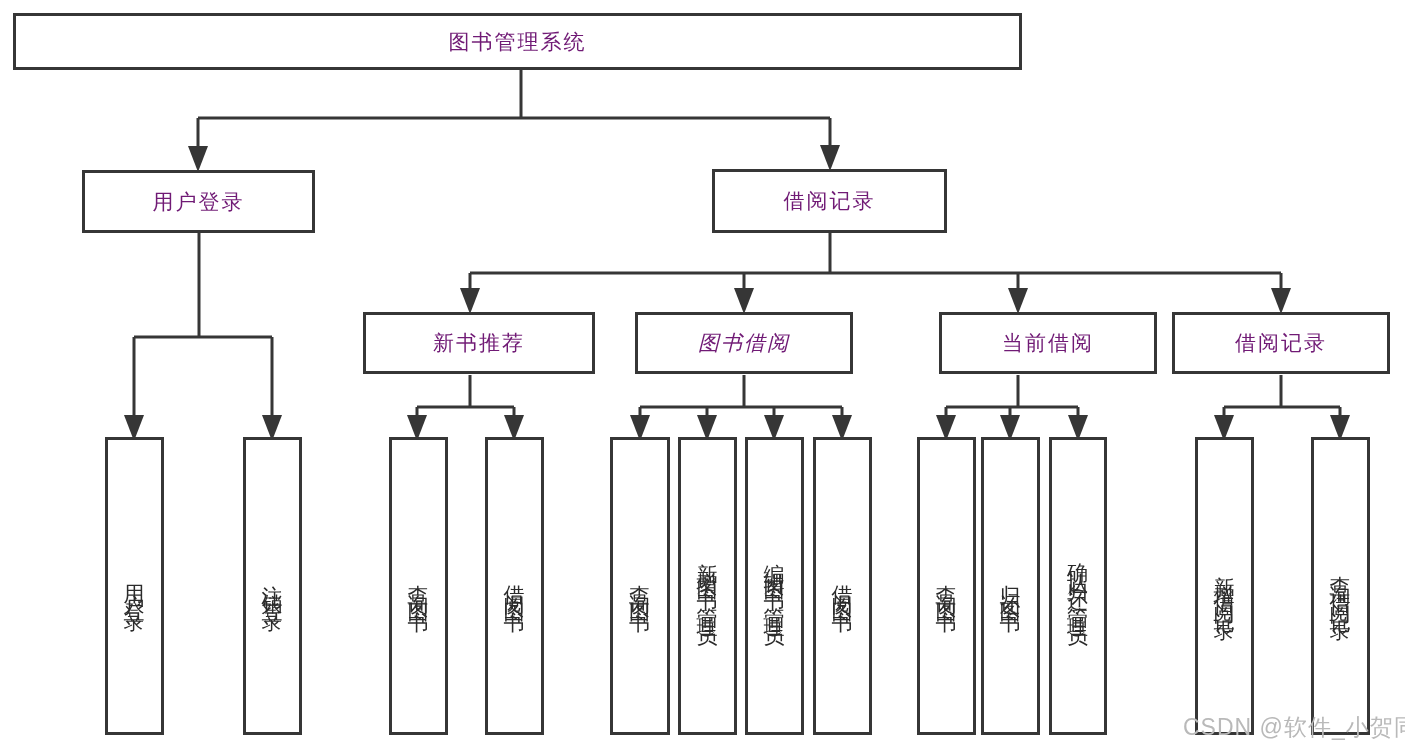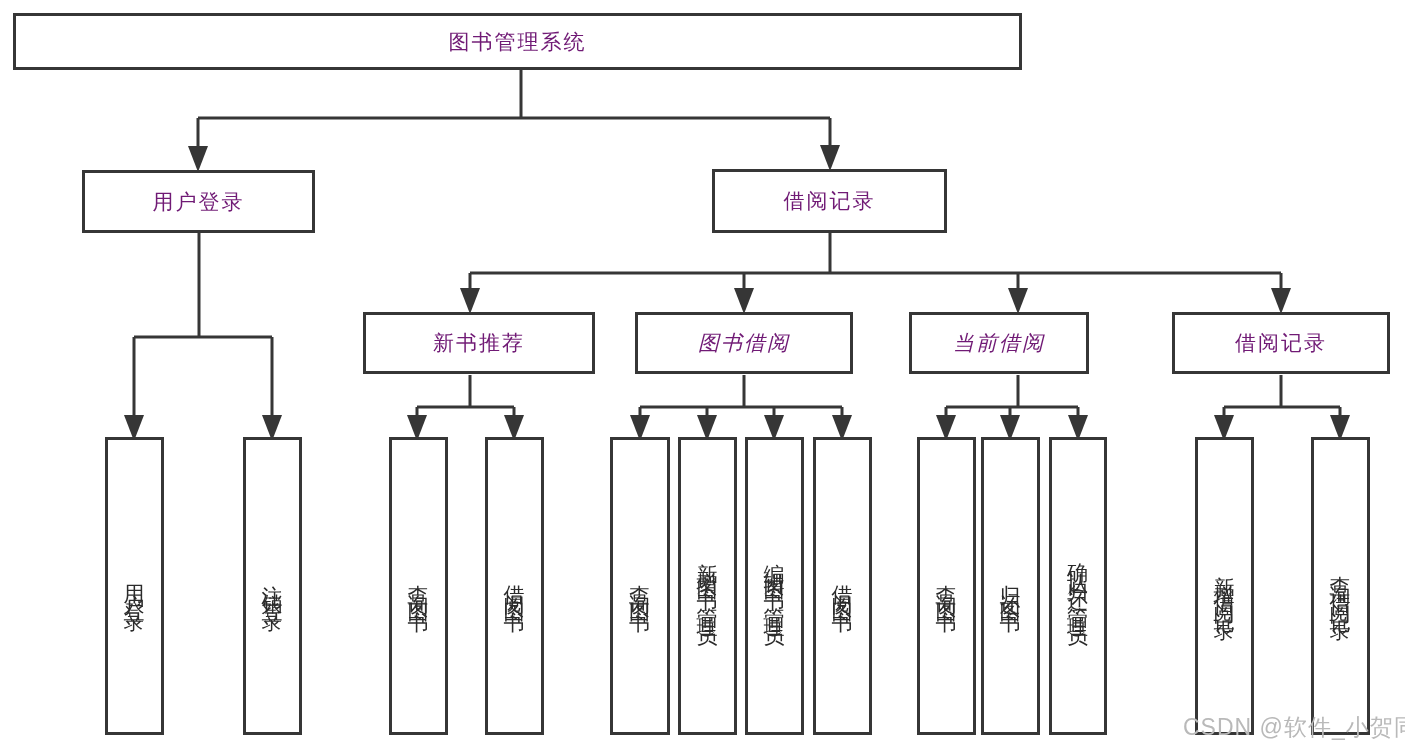--- a/index.html
+++ b/index.html
@@ -48,21 +48,21 @@
     letter-spacing:1px;
     z-index:2;
     white-space:nowrap;
   }
   
   #n-root{left:13px;top:13px;width:1009px;height:57px;}
   #n-userlogin{left:82px;top:170px;width:233px;height:63px;}
   #n-bookmgmt{left:712px;top:169px;width:235px;height:64px;}
   #n-newbook{left:363px;top:312px;width:232px;height:62px;}
   #n-borrow{left:635px;top:312px;width:218px;height:62px;font-style:italic;}
-  #n-current{left:909px;top:312px;width:180px;height:62px;font-style:italic;}
+  #n-current{left:939px;top:312px;width:218px;height:62px;}
   #n-record{left:1172px;top:312px;width:218px;height:62px;}
   #n-a1{left:105px;width:59px;}
   #n-a2{left:243px;width:59px;}
   #n-b1{left:389px;width:59px;}
   #n-b2{left:485px;width:59px;}
   #n-c1{left:610px;width:60px;}
   #n-c2{left:678px;width:59px;}
   #n-c3{left:745px;width:59px;}
   #n-c4{left:813px;width:59px;}
   #n-d1{left:917px;width:59px;}

